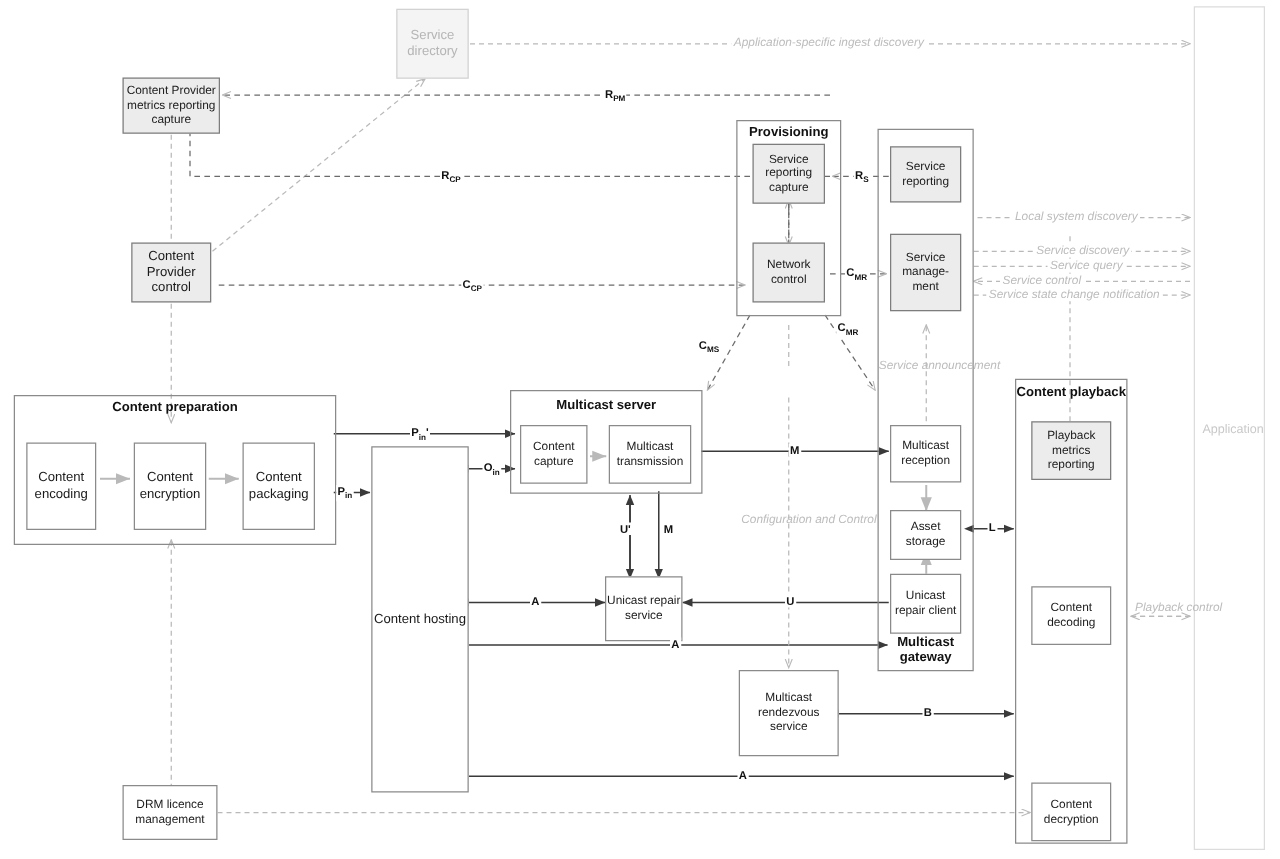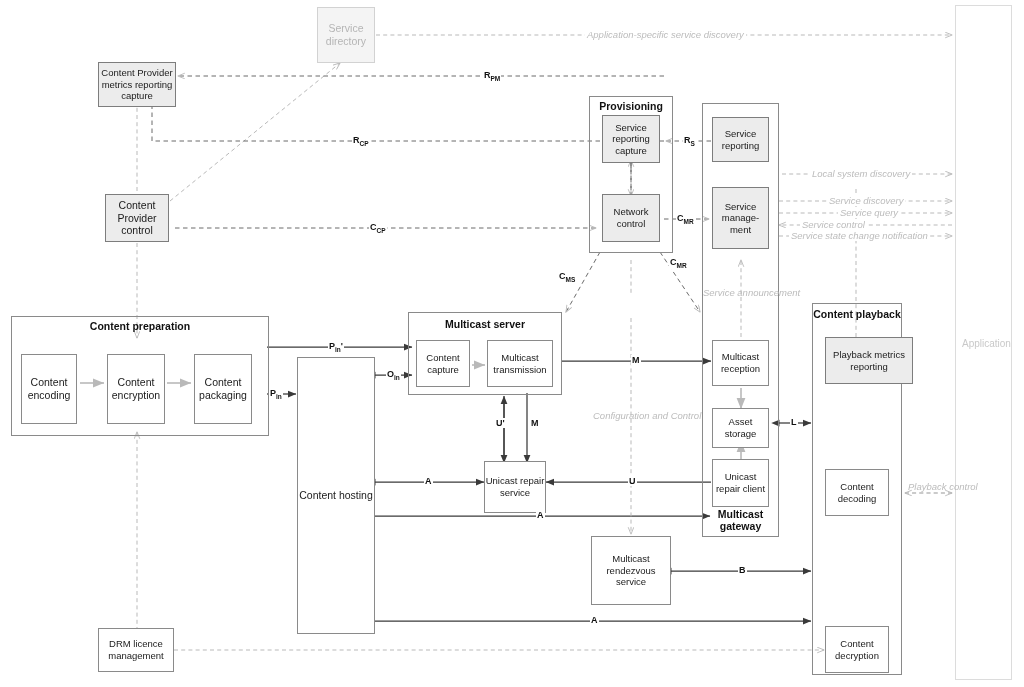--- a/index.html
+++ b/index.html
@@ -176,21 +176,21 @@
   <div class="box fn" style="left:487px;top:340px;width:66px;height:47px;font-size:9.5px;">Multicast transmission</div>
 
   <div class="box fn" style="left:484px;top:461px;width:62px;height:52px;font-size:9.5px;">Unicast repair service</div>
 
   <div class="box fn" style="left:591px;top:536px;width:80px;height:69px;font-size:9.5px;">Multicast rendezvous service</div>
 
   <div class="box fn" style="left:98px;top:628px;width:76px;height:44px;font-size:9.5px;">DRM licence management</div>
 
   <div class="box group" style="left:812px;top:303px;width:90px;height:372px;"></div>
   <div class="group-title" style="left:812px;top:308px;width:90px;">Content playback</div>
-  <div class="box fn shaded" style="left:825px;top:337px;width:88px;height:47px;font-size:9.5px;">Playback metrics reporting</div>
+  <div class="box fn shaded" style="left:825px;top:337px;width:64px;height:47px;font-size:9.5px;">Playback metrics reporting</div>
   <div class="box fn" style="left:825px;top:469px;width:64px;height:47px;font-size:9.5px;">Content decoding</div>
   <div class="box fn" style="left:825px;top:626px;width:64px;height:47px;font-size:9.5px;">Content decryption</div>
 
   <div class="box ghost plain" style="left:955px;top:5px;width:57px;height:675px;"></div>
   <div class="applbl" style="left:962px;top:338px;">Application</div>
 
   <div class="lbl" style="left:483px;top:70px;">
     <span>R</span><sub>PM</sub>
   </div>
   <div class="lbl" style="left:352px;top:135px;">
@@ -223,21 +223,21 @@
   <div class="lbl" style="left:631px;top:355px;">M</div>
   <div class="lbl" style="left:530px;top:418px;">M</div>
   <div class="lbl" style="left:495px;top:418px;">U'</div>
   <div class="lbl" style="left:628px;top:476px;">U</div>
   <div class="lbl" style="left:424px;top:476px;">A</div>
   <div class="lbl" style="left:536px;top:510px;">A</div>
   <div class="lbl" style="left:590px;top:615px;">A</div>
   <div class="lbl" style="left:738px;top:565px;">B</div>
   <div class="lbl" style="left:790px;top:417px;">L</div>
 
-  <div class="glbl" style="left:585px;top:29px;">Application-specific service discovery</div>
+  <div class="glbl" style="left:585px;top:29px;">Application-specific ingest discovery</div>
   <div class="glbl" style="left:810px;top:168px;">Local system discovery</div>
   <div class="glbl" style="left:827px;top:195px;">Service discovery</div>
   <div class="glbl" style="left:838px;top:207px;">Service query</div>
   <div class="glbl" style="left:800px;top:219px;">Service control</div>
   <div class="glbl" style="left:789px;top:230px;">Service state change notification</div>
   <div class="glbl nobg" style="left:701px;top:287px;width:80px;">Service announcement</div>
   <div class="glbl nobg" style="left:591px;top:410px;width:80px;">Configuration and Control</div>
   <div class="glbl nobg" style="left:906px;top:481px;width:48px;">Playback control</div>
 
 </div>

